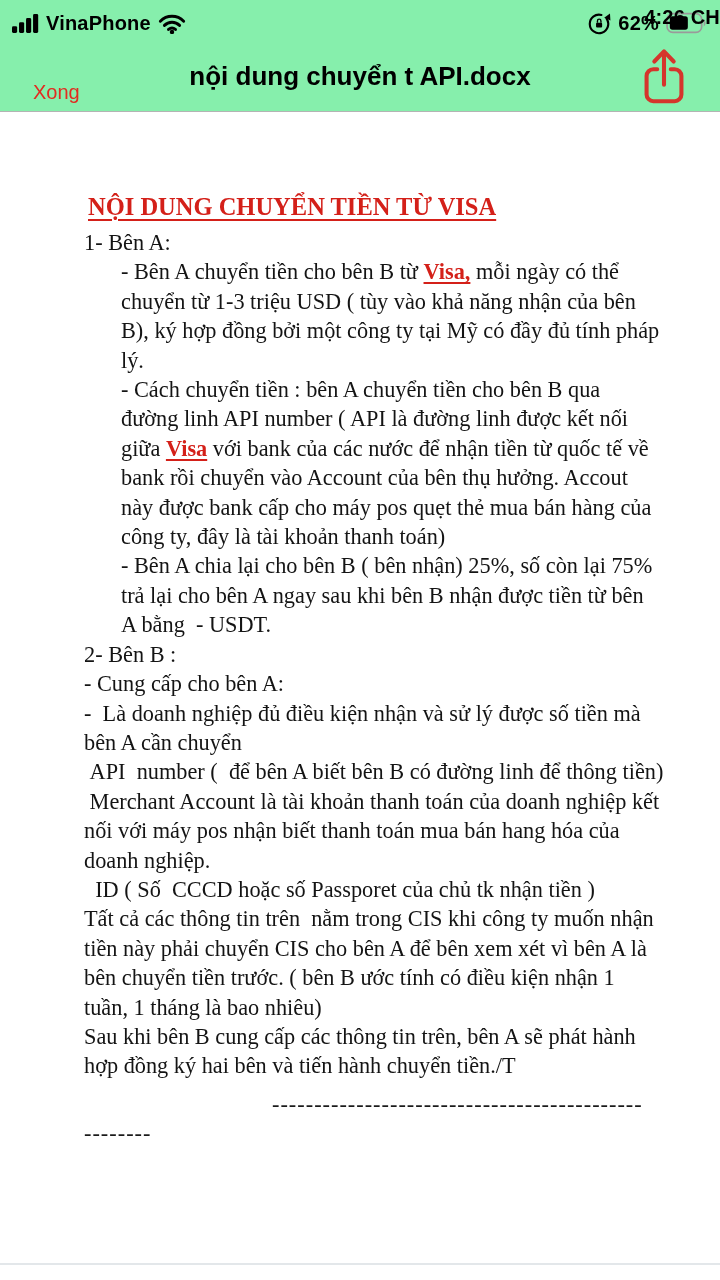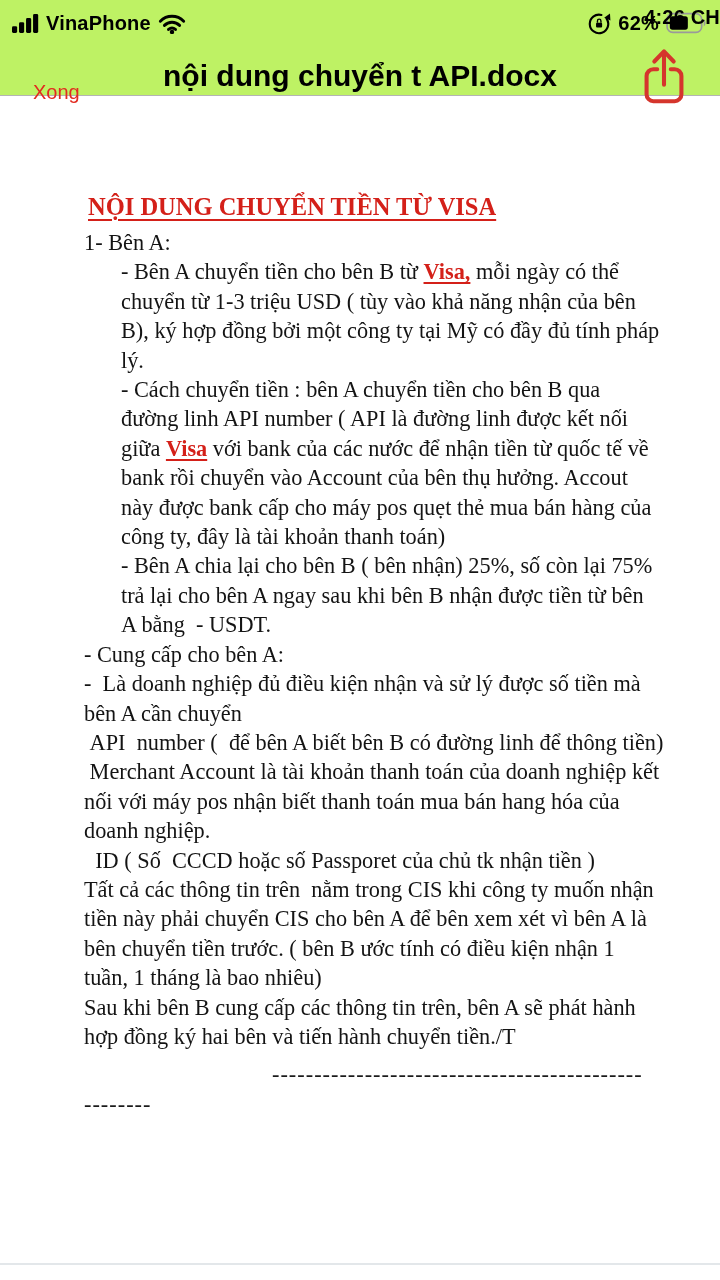--- a/index.html
+++ b/index.html
@@ -3,38 +3,38 @@
 <meta charset="utf-8">
 <title>nội dung chuyển t API.docx</title>
 <style>
   html,body{margin:0;padding:0;}
   body{width:720px;height:1280px;background:#ffffff;overflow:hidden;
        font-family:"Liberation Sans","DejaVu Sans",sans-serif;
        --accent-red:#e22b20; --doc-red:#d42019;}
   .screen{width:720px;height:1280px;position:relative;background:#fff;}
 
   
-  .top-chrome{position:absolute;top:0;left:0;width:720px;height:96px;
-              background:#bef264;border-bottom:1px solid #b4b4b4;box-sizing:border-box;}
+  .top-chrome{position:absolute;top:0;left:0;width:720px;height:112px;
+              background:#86efac;border-bottom:1px solid #b4b4b4;box-sizing:border-box;}
   .status-bar{position:absolute;top:0;left:0;width:720px;height:40px;
               display:flex;align-items:center;justify-content:space-between;
               padding:0 12px;box-sizing:border-box;}
   .sb-left,.sb-right{display:flex;align-items:center;gap:7px;}
   .sb-left{margin-top:6px;}
   .sb-right{margin-top:6px;}
   .sb-text{font-size:20px;font-weight:600;color:#000;letter-spacing:.2px;}
   .sb-center{position:absolute;left:0;right:0;top:6px;text-align:right;pointer-events:none;}
   .icon-svg{display:block;}
 
   .nav-bar{position:absolute;top:40px;left:0;width:720px;height:72px;
            display:flex;align-items:center;}
   .done-btn{position:absolute;left:33px;top:16px;height:72px;border:none;background:none;
             padding:0;font-family:inherit;font-size:20px;color:var(--accent-red);cursor:pointer;}
   .nav-title{position:absolute;left:70px;right:70px;top:0;height:72px;line-height:72px;
-             text-align:center;font-size:30px;font-weight:700;color:#000;white-space:nowrap;
+             text-align:center;font-size:26px;font-weight:700;color:#000;white-space:nowrap;
              overflow:hidden;}
   .share-btn{position:absolute;right:28px;top:6px;width:56px;height:62px;border:none;
              background:none;padding:0;cursor:pointer;}
 
   
   .page{position:absolute;top:113px;left:0;width:720px;height:1167px;background:#fff;
         overflow:hidden;box-sizing:border-box;padding:78px 16px 0 84px;
         font-family:"Liberation Serif","DejaVu Serif",serif;font-size:22.3px;
         line-height:29.4px;color:#141414;}
   .page p{margin:0;white-space:pre-wrap;}
@@ -113,20 +113,21 @@
     <h1 class="doc-heading">NỘI DUNG CHUYỂN TIỀN TỪ VISA</h1>
 
     <p class="s1-label">1- Bên A:</p>
 
     <div class="s1-block">
         <p><span>- Bên A chuyển tiền cho bên B từ </span><span class="visa">Visa,</span><span> mỗi ngày có thể chuyển từ 1-3 triệu USD ( tùy vào khả năng nhận của bên B), ký hợp đồng bởi một công ty tại Mỹ có đầy đủ tính pháp lý.</span></p>
         <p><span>- Cách chuyển tiền : bên A chuyển tiền cho bên B qua đường linh API number ( API là đường linh được kết nối giữa </span><span class="visa">Visa</span><span> với bank của các nước để nhận tiền từ quốc tế về bank rồi chuyển vào Account của bên thụ hưởng. Accout này được bank cấp cho máy pos quẹt thẻ mua bán hàng của công ty, đây là tài khoản thanh toán)</span></p>
         <p>- Bên A chia lại cho bên B ( bên nhận) 25%, số còn lại 75% trả lại cho bên A ngay sau khi bên B nhận được tiền từ bên A bằng  - USDT.</p>
       </div>
 
+    <p>2- Bên B :</p>
 
     <div class="s2-block">
         <p>- Cung cấp cho bên A:</p>
         <p>-  Là doanh nghiệp đủ điều kiện nhận và sử lý được số tiền mà bên A cần chuyển</p>
         <p> API  number (  để bên A biết bên B có đường linh để thông tiền)</p>
         <p> Merchant Account là tài khoản thanh toán của doanh nghiệp kết nối với máy pos nhận biết thanh toán mua bán hang hóa của doanh nghiệp.</p>
         <p>  ID ( Số  CCCD hoặc số Passporet của chủ tk nhận tiền )</p>
         <p>Tất cả các thông tin trên  nằm trong CIS khi công ty muốn nhận tiền này phải chuyển CIS cho bên A để bên xem xét vì bên A là bên chuyển tiền trước. ( bên B ước tính có điều kiện nhận 1 tuần, 1 tháng là bao nhiêu)</p>
         <p>Sau khi bên B cung cấp các thông tin trên, bên A sẽ phát hành hợp đồng ký hai bên và tiến hành chuyển tiền./T</p>
       </div>

